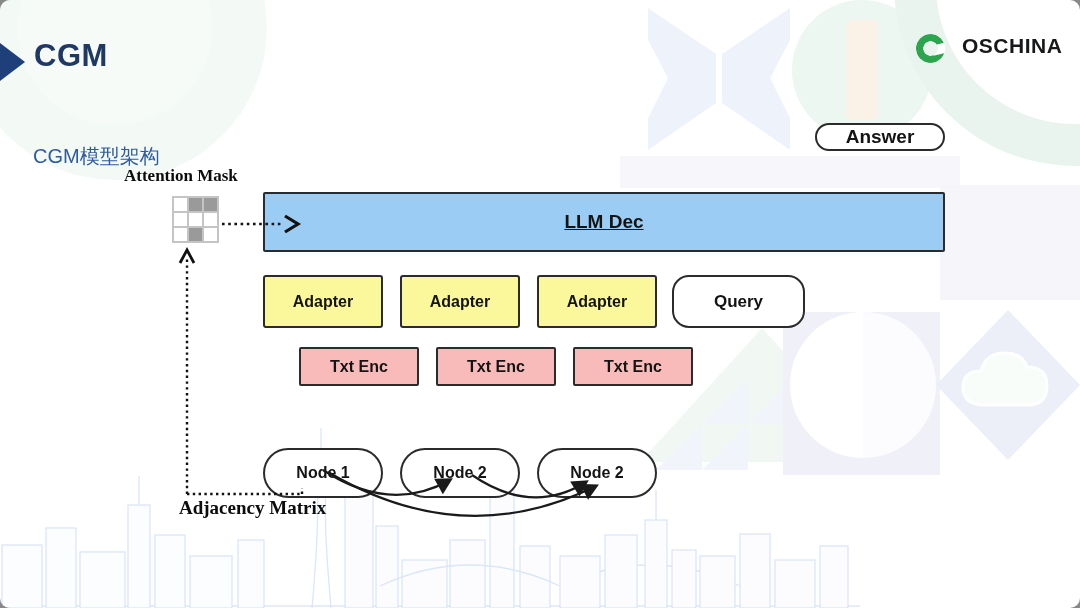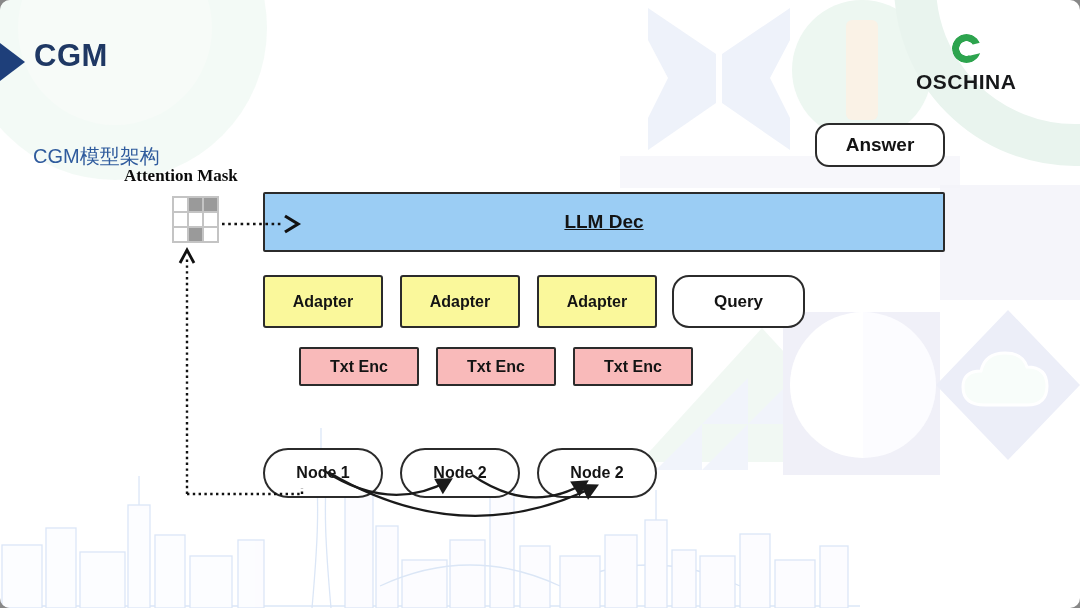--- a/index.html
+++ b/index.html
@@ -9,38 +9,38 @@
   }
   .abs{position:absolute;}
   
   #title-arrow{
     left:0;top:43px;width:0;height:0;
     border-top:19px solid transparent;border-bottom:19px solid transparent;
     border-left:25px solid #1e3f7a;
   }
   #page-title{left:34px;top:38px;font-size:31px;font-weight:700;letter-spacing:.5px;}
   #page-subtitle{left:33px;top:95px;font-size:20px;margin-top:48px;}
-  #logo{left:916px;top:34px;display:flex;align-items:center;gap:7px;flex-direction:column;}
+  #logo{left:916px;top:34px;display:flex;align-items:flex-start;gap:17px;}
   #logo-c{
     width:29px;height:29px;border-radius:50%;position:relative;
     -webkit-mask:radial-gradient(circle at 50% 50%, transparent 0 7px, #000 7.5px);
             mask:radial-gradient(circle at 50% 50%, transparent 0 7px, #000 7.5px);
   }
   #logo-c::after{
     content:"";position:absolute;right:-3px;top:50%;width:16px;height:10px;
     background:#fff;transform:translateY(-50%) rotate(-14deg);
   }
   #logo-text{font-size:21px;font-weight:800;color:#17181a;letter-spacing:.5px;}
   
   .dbox{
     box-sizing:border-box;border:2.5px solid #2b2b2b;color:#141414;
     display:flex;align-items:center;justify-content:center;
     font-weight:700;font-size:16px;background:#fff;z-index:2;
   }
-  #answer-box{left:815px;top:123px;width:130px;height:44px;border-radius:14px;font-size:19px;}
+  #answer-box{left:815px;top:123px;width:130px;height:28px;border-radius:14px;font-size:19px;}
   #llm-bar{left:263px;top:192px;width:682px;height:60px;border-radius:2px;font-size:19px;text-decoration:underline;}
   .adapter{top:275px;width:120px;height:53px;border-radius:3px;}
   #query-box{left:672px;top:275px;width:133px;height:53px;border-radius:17px;font-size:17px;}
   .txtenc{top:347px;width:120px;height:39px;border-radius:2px;border-width:2.5px;margin-left:36px;}
   .node{top:420px;width:120px;height:50px;border-radius:25px;margin-top:28px;}
   .col0{left:263px;} .col1{left:400px;} .col2{left:537px;}
   
   #attn-label{left:124px;top:166px;width:140px;font-family:"Liberation Serif",serif;
     font-weight:700;font-size:17px;color:#0c0c0c;z-index:2;}
   #mask-grid{left:172px;top:196px;display:grid;grid-template-columns:repeat(3,15px);
@@ -140,20 +140,21 @@
   <div id="query-box" class="abs dbox">Query</div>
 
   <div class="abs dbox txtenc col0" style="background: rgb(249, 186, 186);">Txt Enc</div>
   <div class="abs dbox txtenc col1" style="background: rgb(249, 186, 186);">Txt Enc</div>
   <div class="abs dbox txtenc col2" style="background: rgb(249, 186, 186);">Txt Enc</div>
 
   <div class="abs dbox node col0">Node 1</div>
   <div class="abs dbox node col1">Node 2</div>
   <div class="abs dbox node col2">Node 2</div>
 
+  <div id="adj-label" class="abs">Adjacency Matrix</div>
 
   <svg id="connectors" class="abs" width="1080" height="608" viewBox="0 0 1080 608">
     <defs>
       <marker id="arrw" markerWidth="9" markerHeight="9" refX="6.5" refY="4.5" orient="auto">
         <path d="M0.5,0.5 L8,4.5 L0.5,8.5 Z" fill="#1a1a1a"></path>
       </marker>
     </defs>
 
     <g>
       <line x1="222" y1="224" x2="283" y2="224" stroke="#111" stroke-width="2.6" stroke-dasharray="2.6 3.6"></line>

